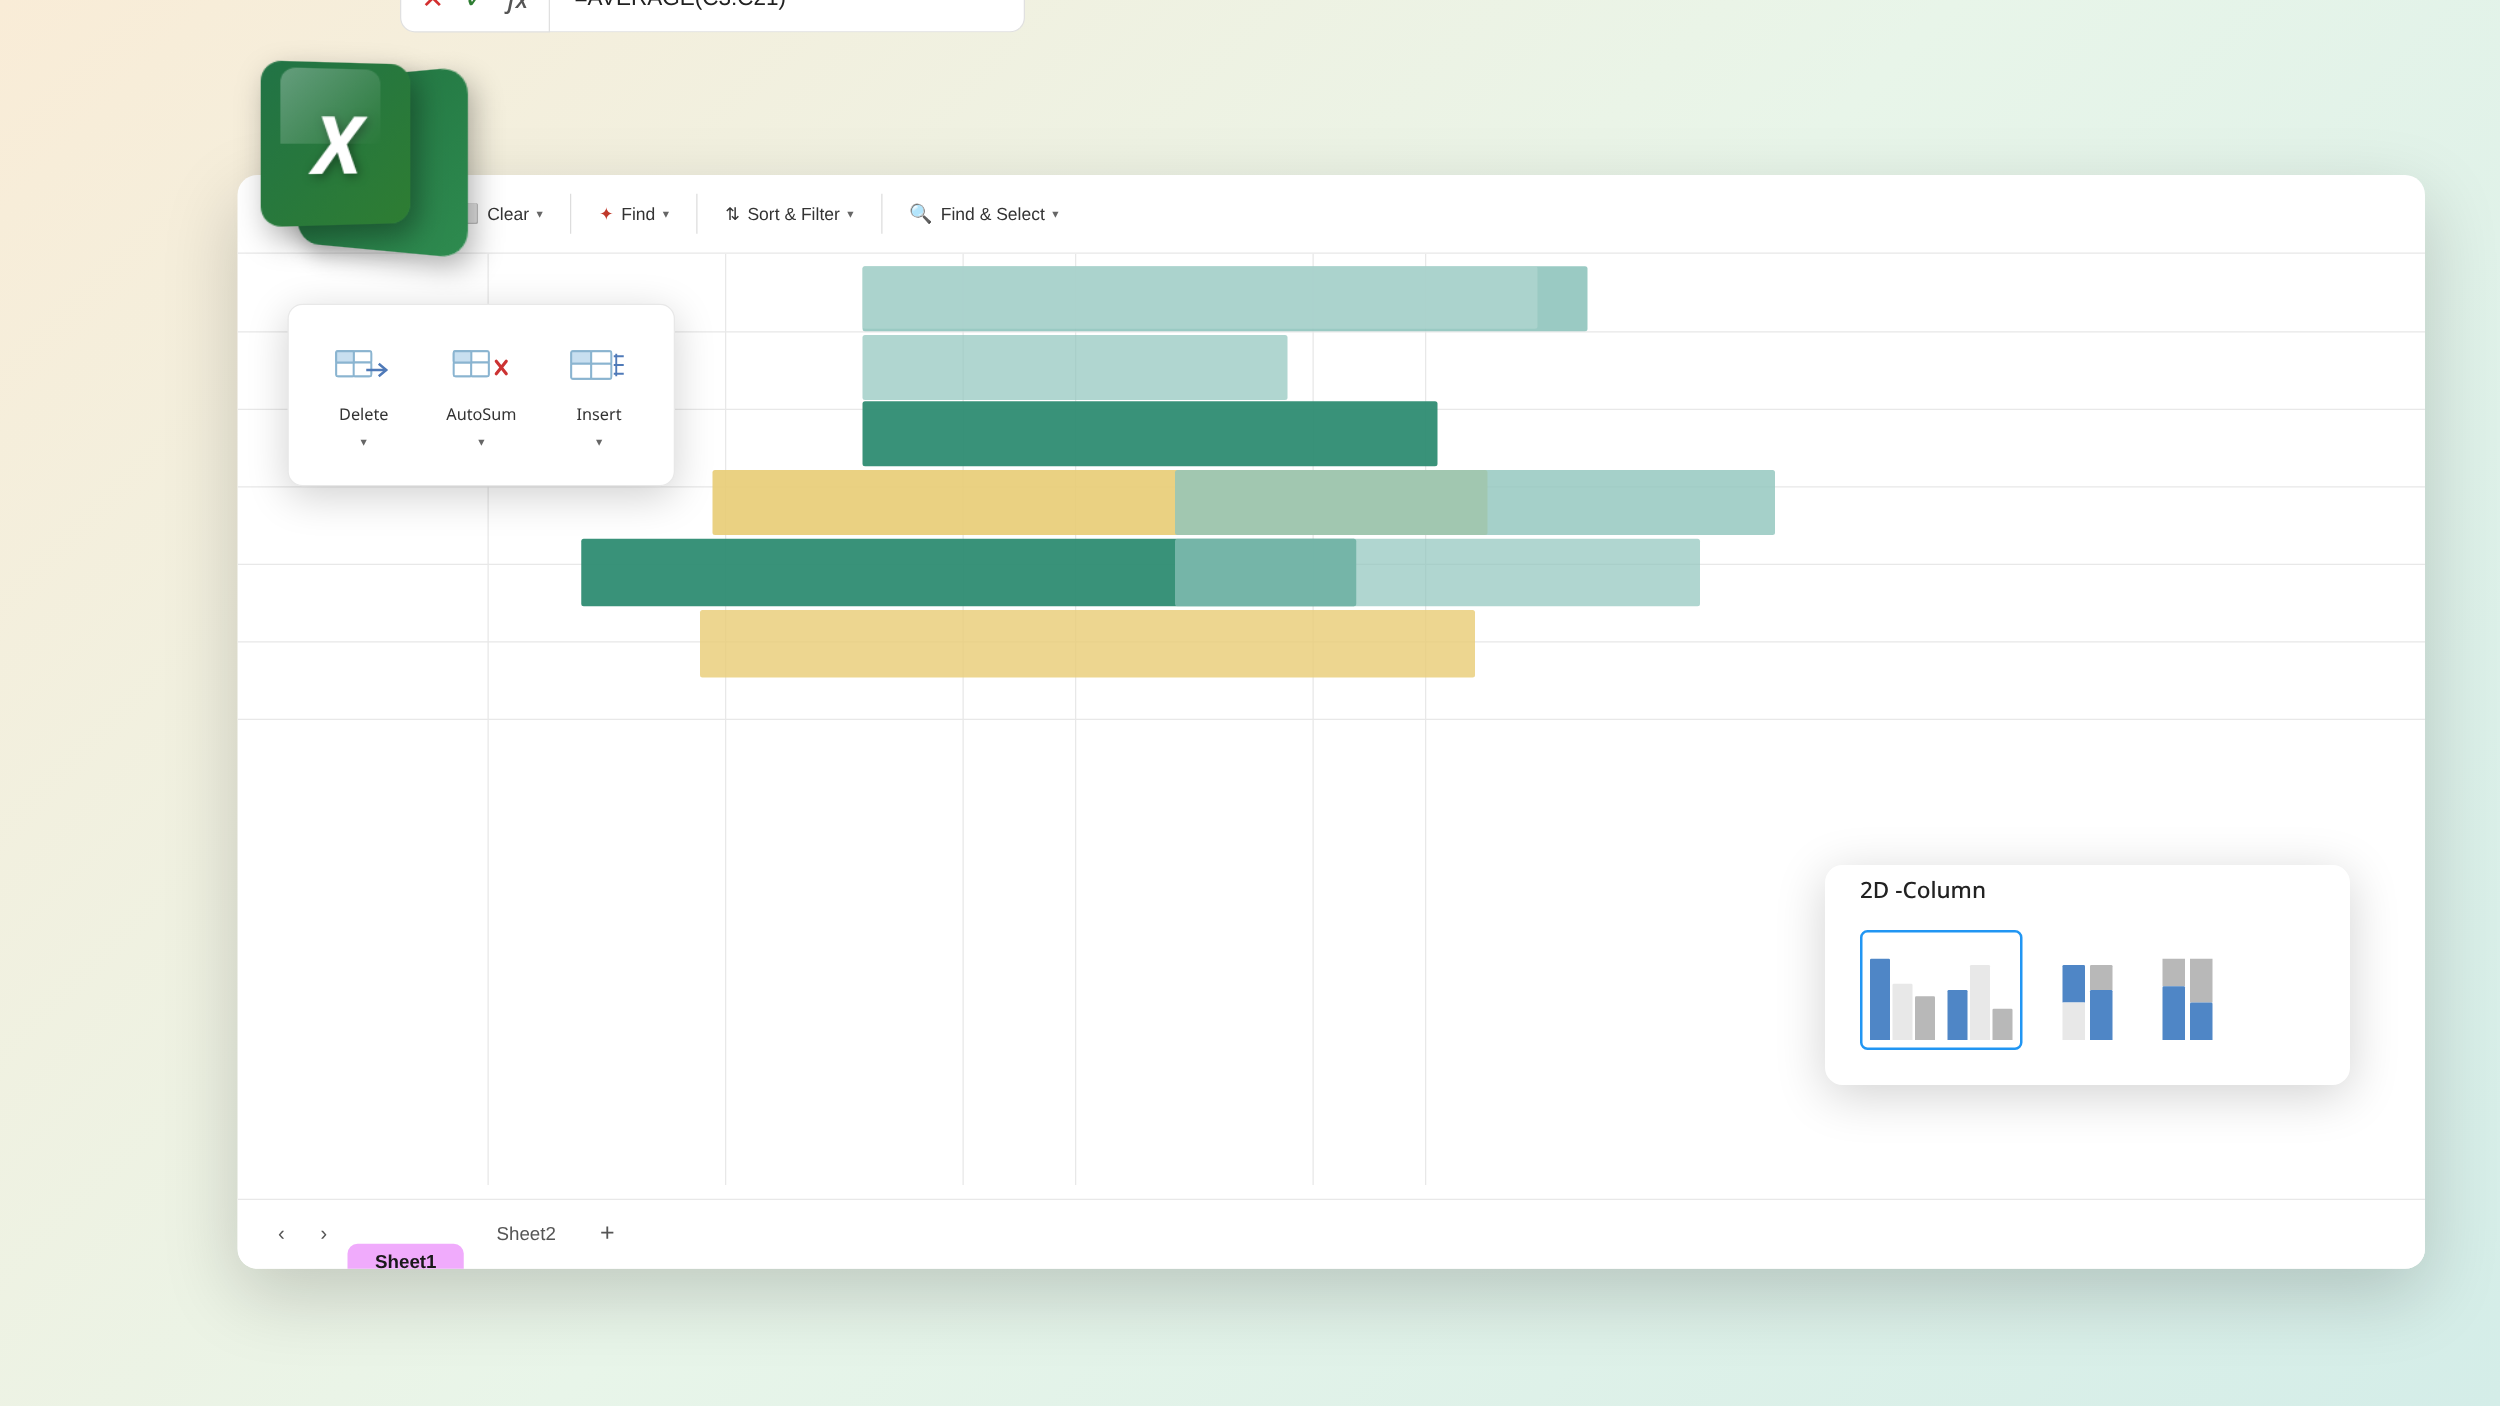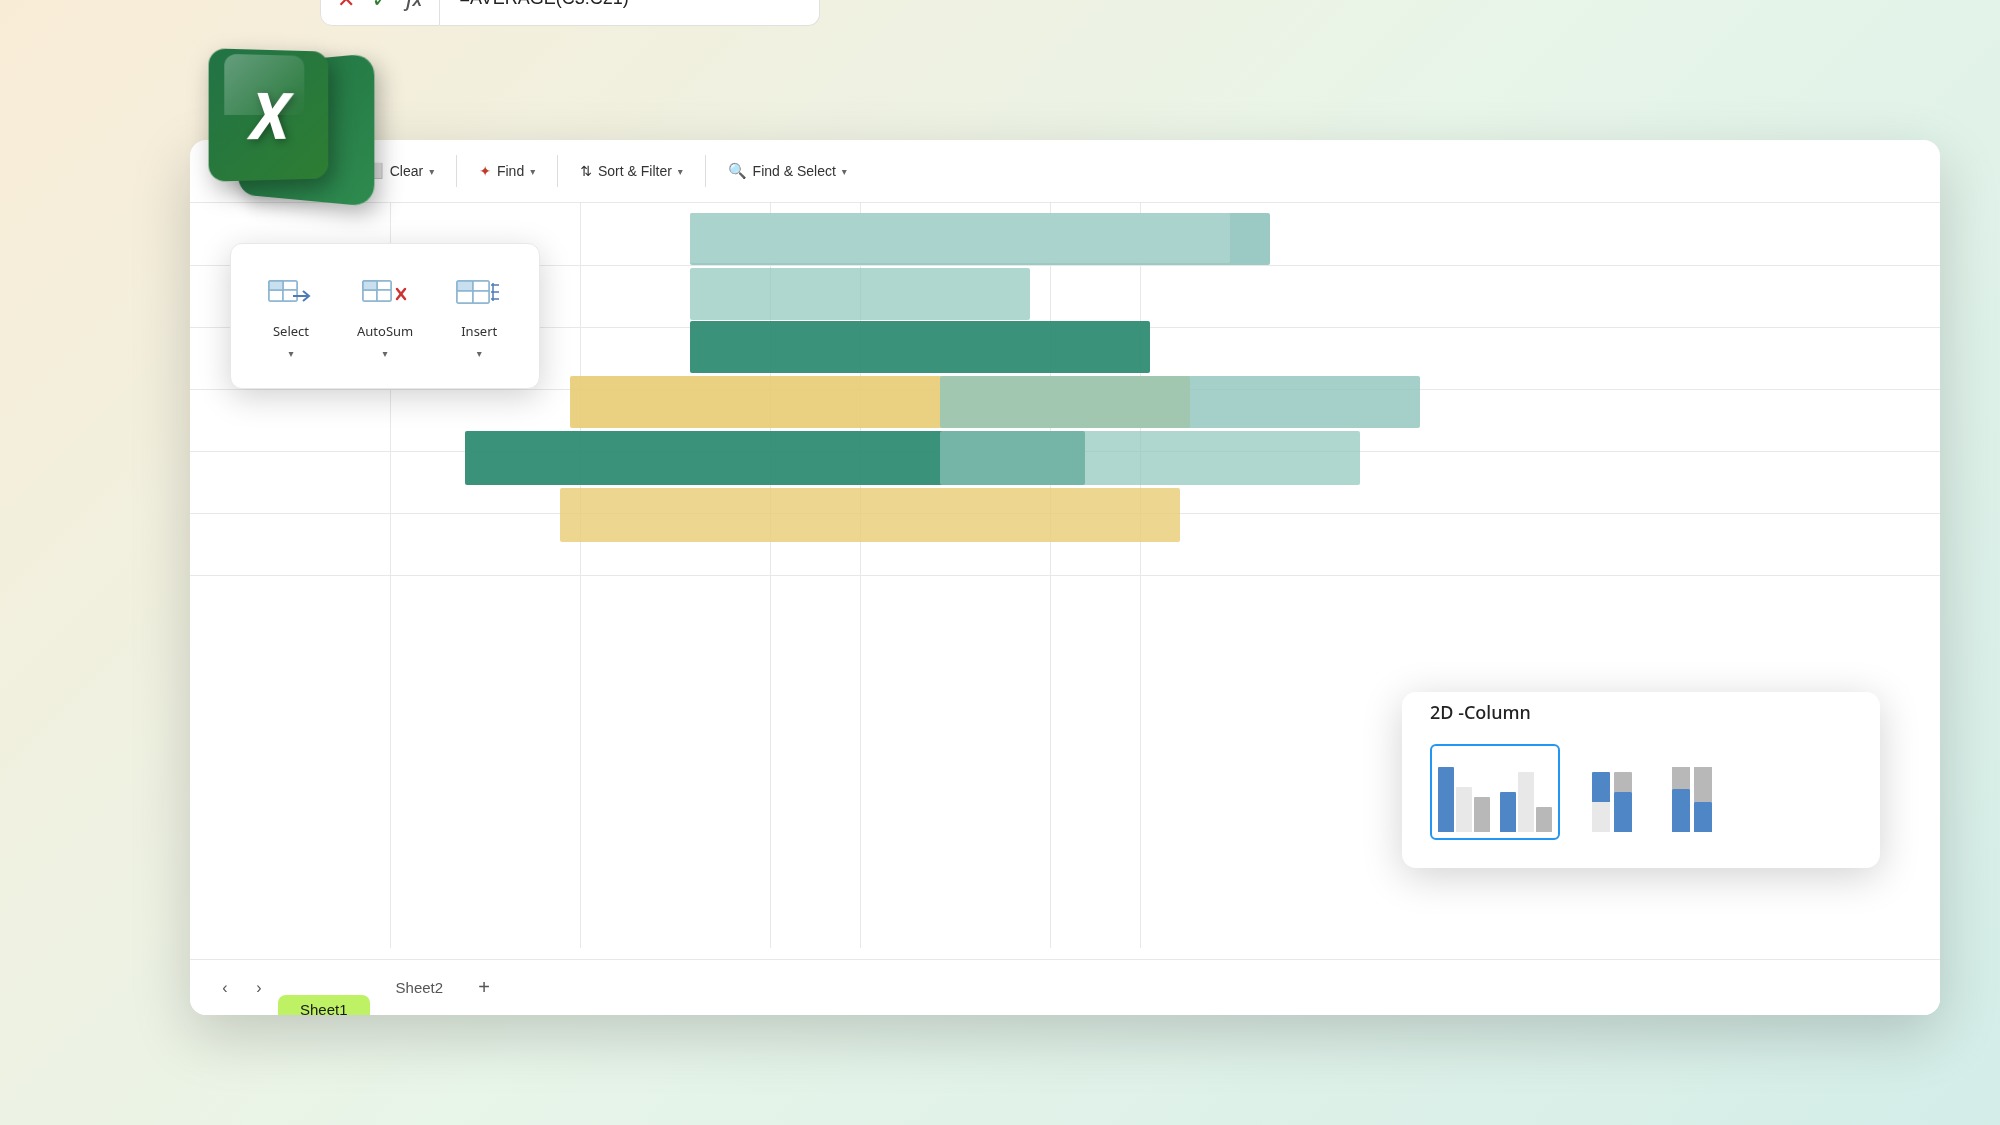--- a/index.html
+++ b/index.html
@@ -249,21 +249,21 @@
 
     
     .chart-popup {
       position: absolute;
       bottom: 80px;
       right: 60px;
       background: white;
       border-radius: 14px;
       box-shadow: 0 8px 40px rgba(0,0,0,0.18);
       padding: 8px 28px 28px;
-      width: 478px;
+      width: 420px;
       z-index: 30;
     }
     .chart-popup-title {
       font-size: 18px;
       color: #222;
       font-weight: 500;
       margin-bottom: 20px;
     }
     .chart-options {
       display: flex;
@@ -327,22 +327,22 @@
       border-radius: 8px 8px 0 0;
       cursor: pointer;
       font-size: 15px;
       color: #555;
       border: none;
       background: transparent;
       position: relative;
     }
     .sheet-tab.active {
       color: #1a1a1a;
-      font-weight: 400;
-      background: #bef264;
+      font-weight: 700;
+      background: #f0abfc;
       margin-top: 43px;
     }
     .sheet-tab.active::after {
       content: '';
       position: absolute;
       bottom: -1px;
       left: 8px;
       right: 8px;
       height: 2.5px;
       background: #217346;
@@ -463,21 +463,21 @@
             <rect x="2" y="4" width="14" height="9" rx="1" fill="white" stroke="#8ab4d0" stroke-width="1.5"></rect>
             <rect x="16" y="4" width="14" height="9" rx="1" fill="white" stroke="#8ab4d0" stroke-width="1.5"></rect>
             <rect x="2" y="13" width="14" height="11" rx="1" fill="white" stroke="#8ab4d0" stroke-width="1.5"></rect>
             <rect x="16" y="13" width="14" height="11" rx="1" fill="white" stroke="#8ab4d0" stroke-width="1.5"></rect>
 
             <path d="M36 14 L42 19 L36 24" fill="none" stroke="#4f7ab8" stroke-width="2"></path>
             <line x1="26" y1="19" x2="42" y2="19" stroke="#4f7ab8" stroke-width="2"></line>
             <rect x="2" y="4" width="14" height="9" rx="1" fill="#c8dff0" stroke="#8ab4d0" stroke-width="1.5"></rect>
           </svg>
         </div>
-        <span class="cell-action-label">Select</span>
+        <span class="cell-action-label">Delete</span>
         <span class="cell-action-chevron">▾</span>
       </div>
 
       <div class="cell-action">
         <div class="cell-action-icon">
           <svg width="48" height="38" viewBox="0 0 48 38" fill="none">
             <rect x="2" y="4" width="28" height="20" rx="2" fill="white" stroke="#8ab4d0" stroke-width="1.5"></rect>
             <rect x="2" y="4" width="14" height="9" rx="1" fill="white" stroke="#8ab4d0" stroke-width="1.5"></rect>
             <rect x="16" y="4" width="14" height="9" rx="1" fill="white" stroke="#8ab4d0" stroke-width="1.5"></rect>
             <rect x="2" y="13" width="14" height="11" rx="1" fill="white" stroke="#8ab4d0" stroke-width="1.5"></rect>

